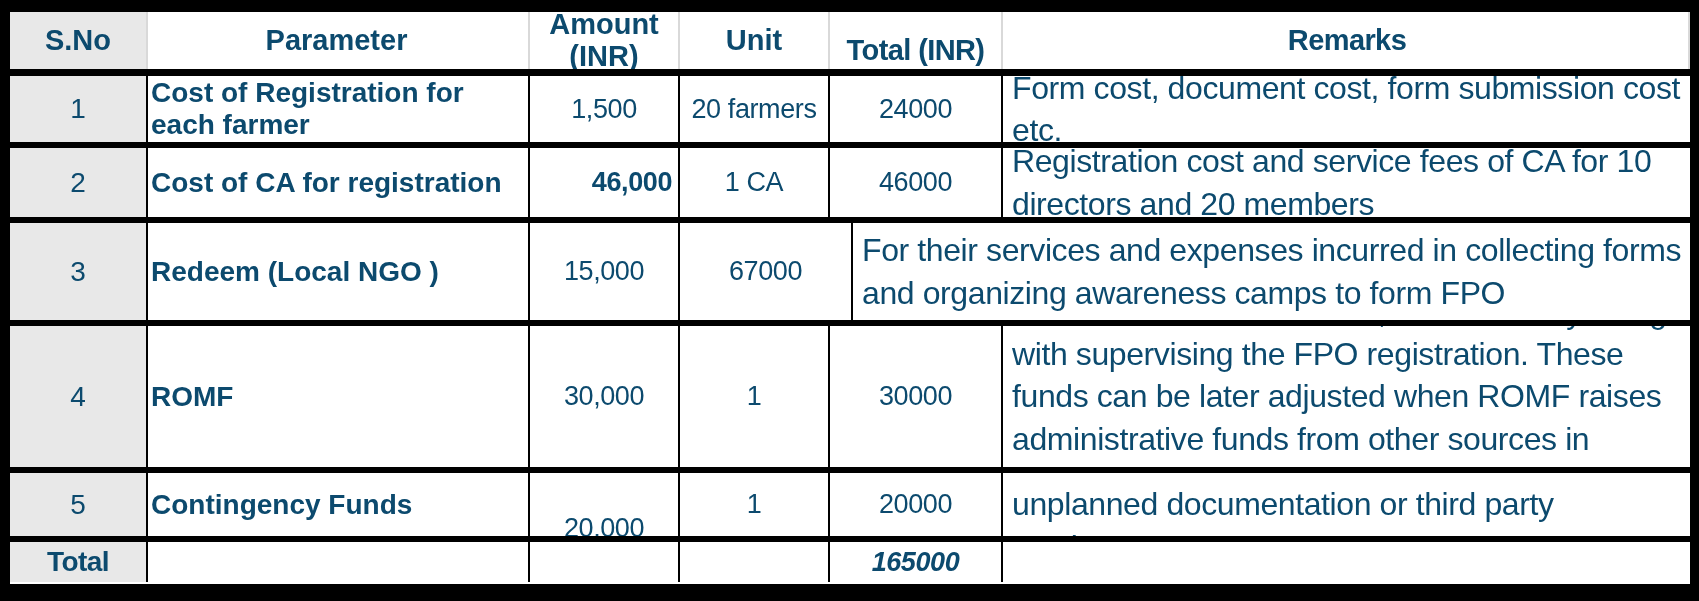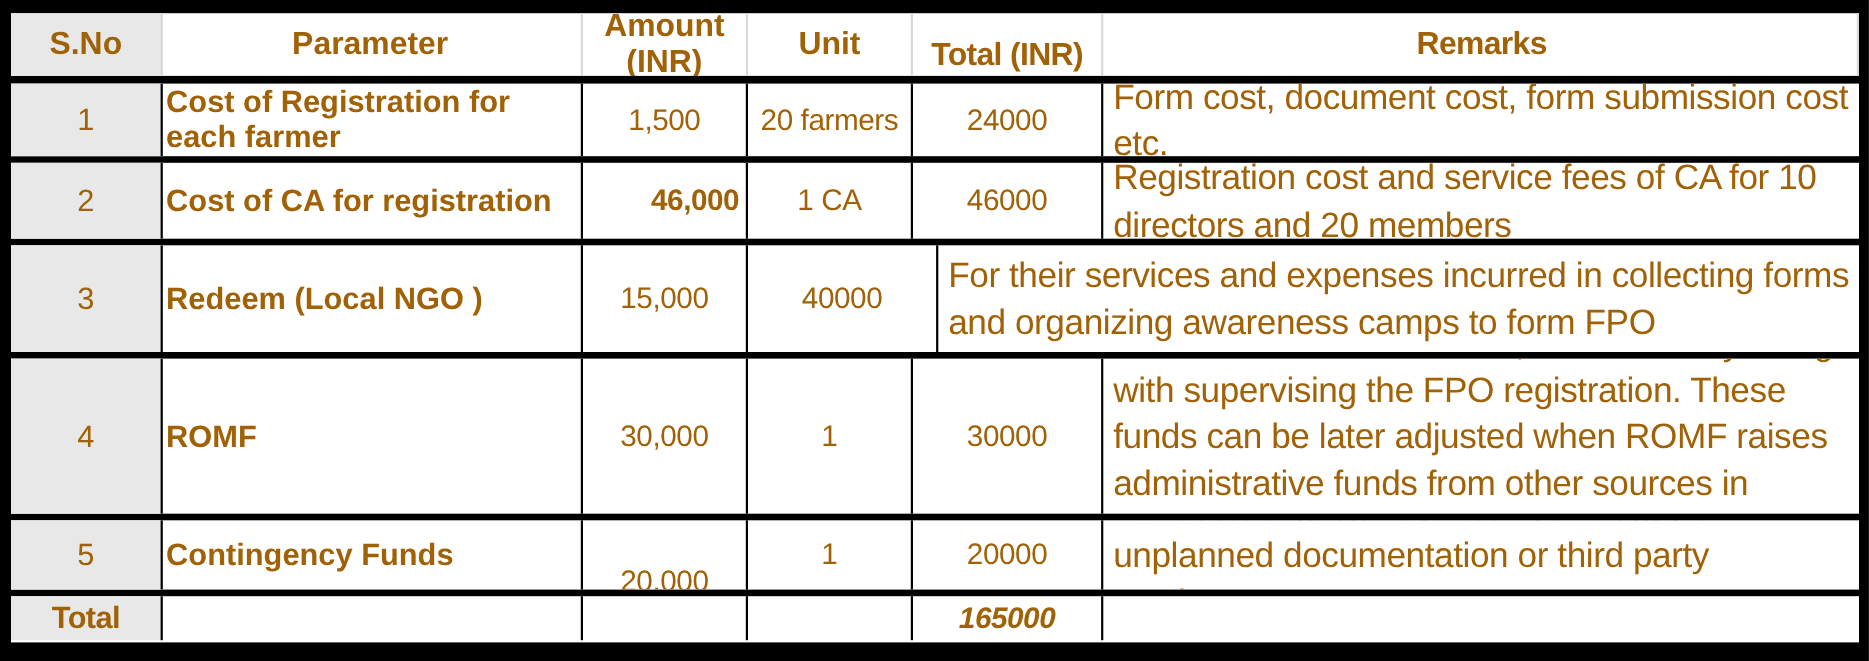--- a/index.html
+++ b/index.html
@@ -2,21 +2,21 @@
 <html><head>
 <meta charset="utf-8">
 <style>
   html,body{margin:0;padding:0;background:#ffffff;}
   .frame{
     position:relative;
     width:1699px;height:601px;
     box-sizing:border-box;
     background:#000000;
     font-family:"Liberation Sans", sans-serif;
-    color:#a16207;
+    color:#0c4a6e;
   }
   .table{
     position:absolute;
     left:10px;top:12px;right:9px;bottom:17px;
     background:#ffffff;
     display:flex;flex-direction:column;
     overflow:hidden;
   }
   .row{display:flex;flex-direction:row;box-sizing:border-box;border-bottom:6px solid #000;}
   .row:last-child{border-bottom:none;}
@@ -126,21 +126,21 @@
       <div class="cell c-sno gray">
           <span class="sno-num">3</span>
         </div>
       <div class="cell c-param">
           <span>Redeem (Local NGO )</span>
         </div>
       <div class="cell c-amount">
           <span class="val" style="width:100%;text-align:center;">15,000</span>
         </div>
       <div class="cell c-total">
-          <span class="val" style="width:100%;text-align:center;">40000</span>
+          <span class="val" style="width:100%;text-align:center;">67000</span>
         </div>
       <div class="cell c-remarks">
           <span class="remarks-text">For their services and expenses incurred in  collecting forms and organizing awareness camps to form FPO</span>
         </div>
     </div>
 
     <div class="row r4">
       <div class="cell c-sno gray">
           <span class="sno-num">4</span>
         </div>

